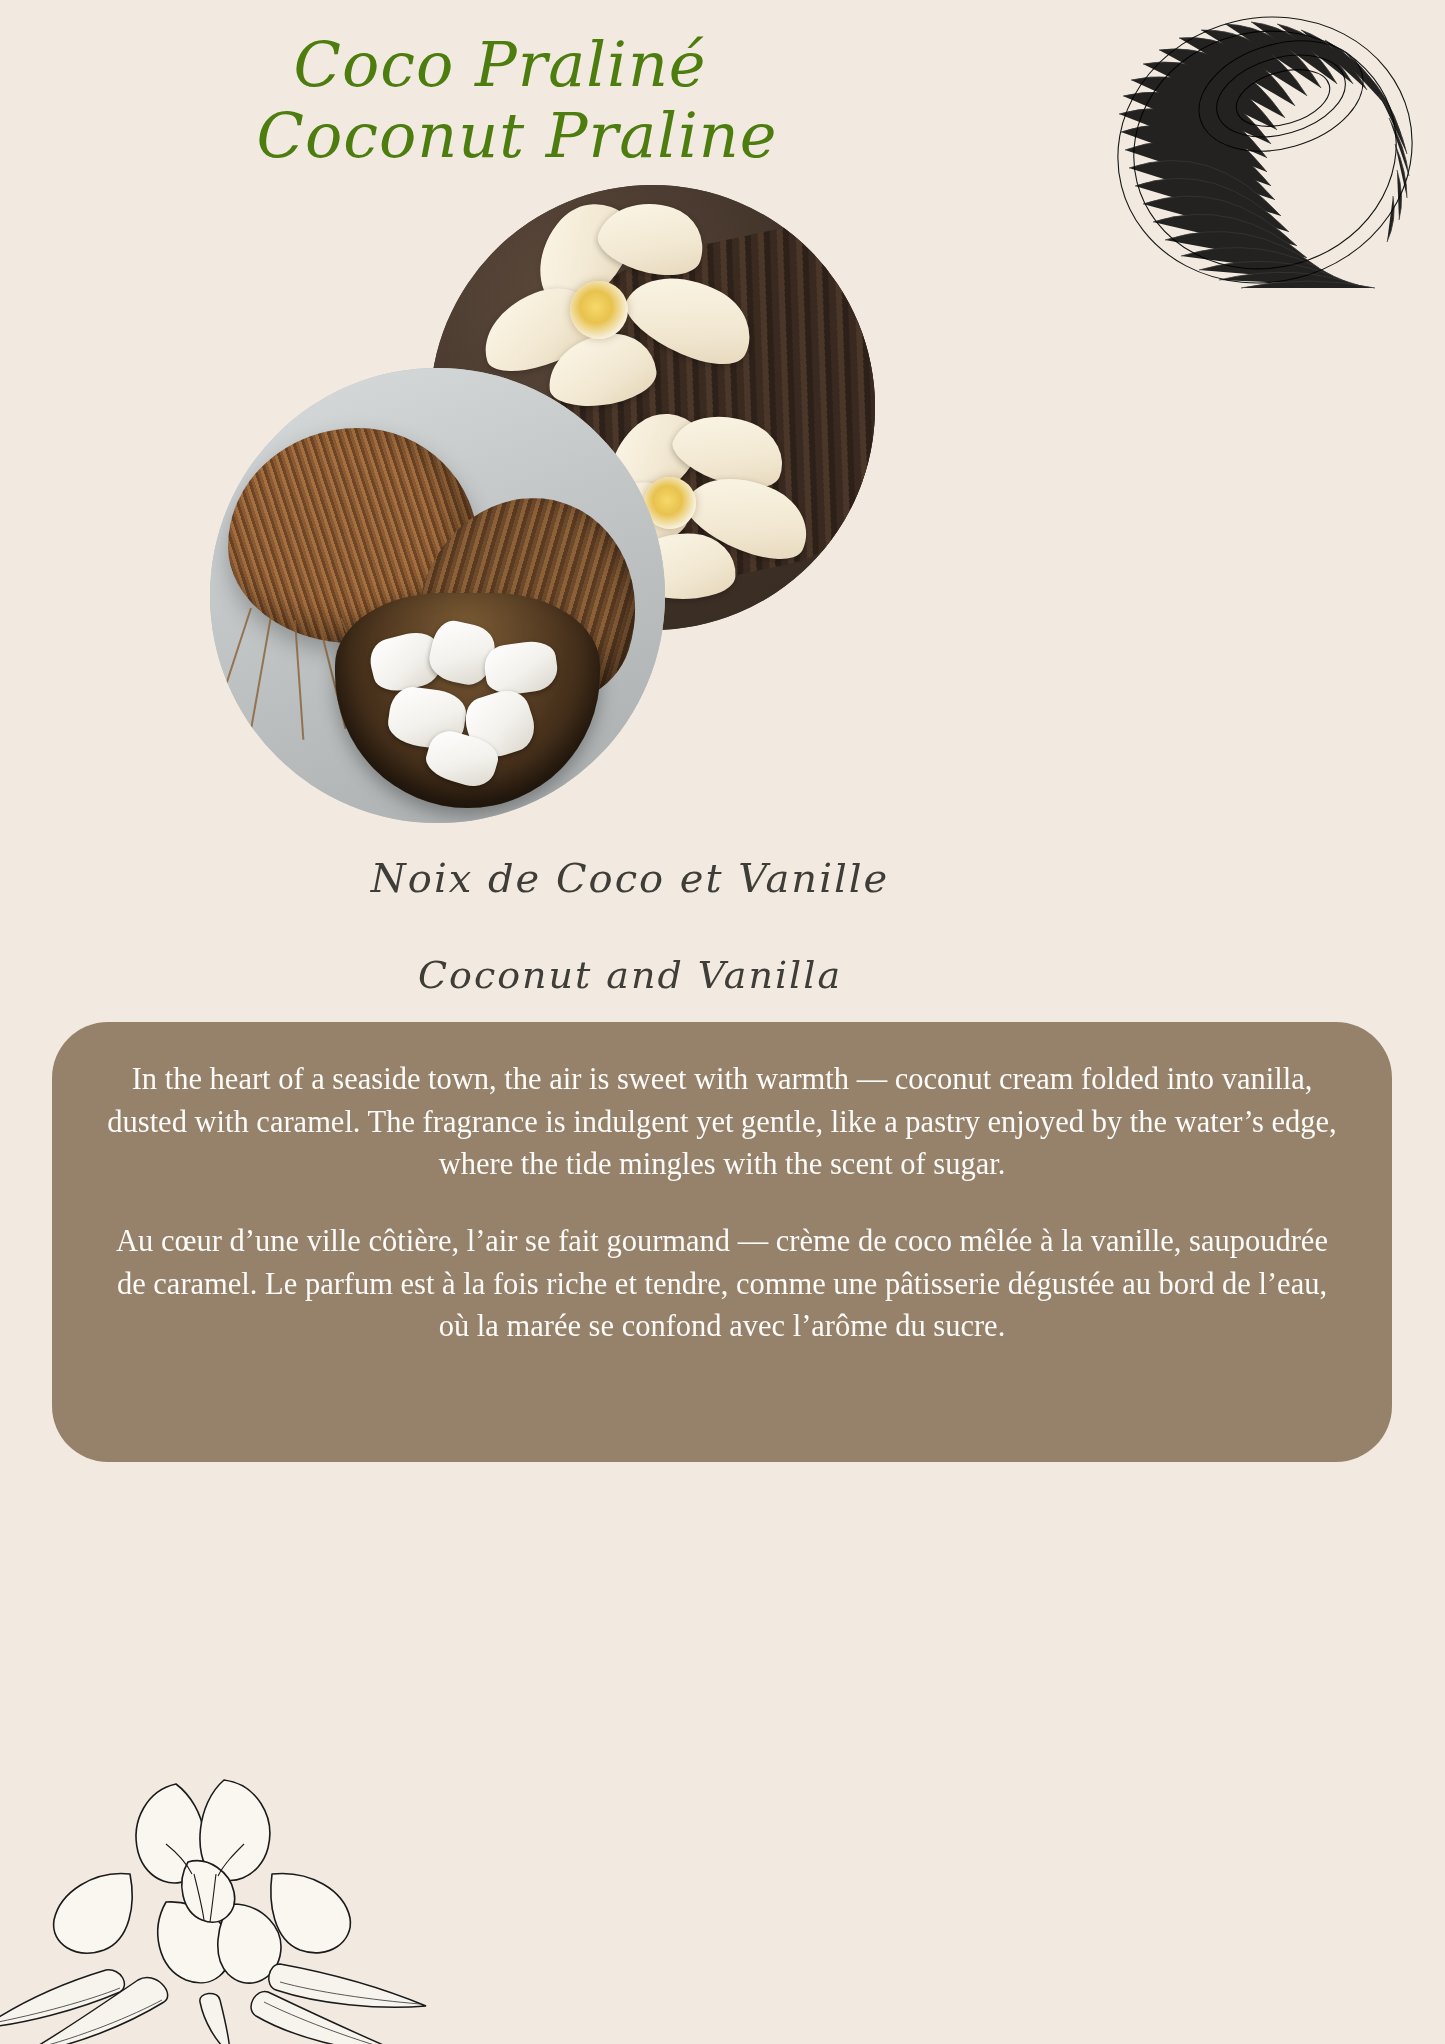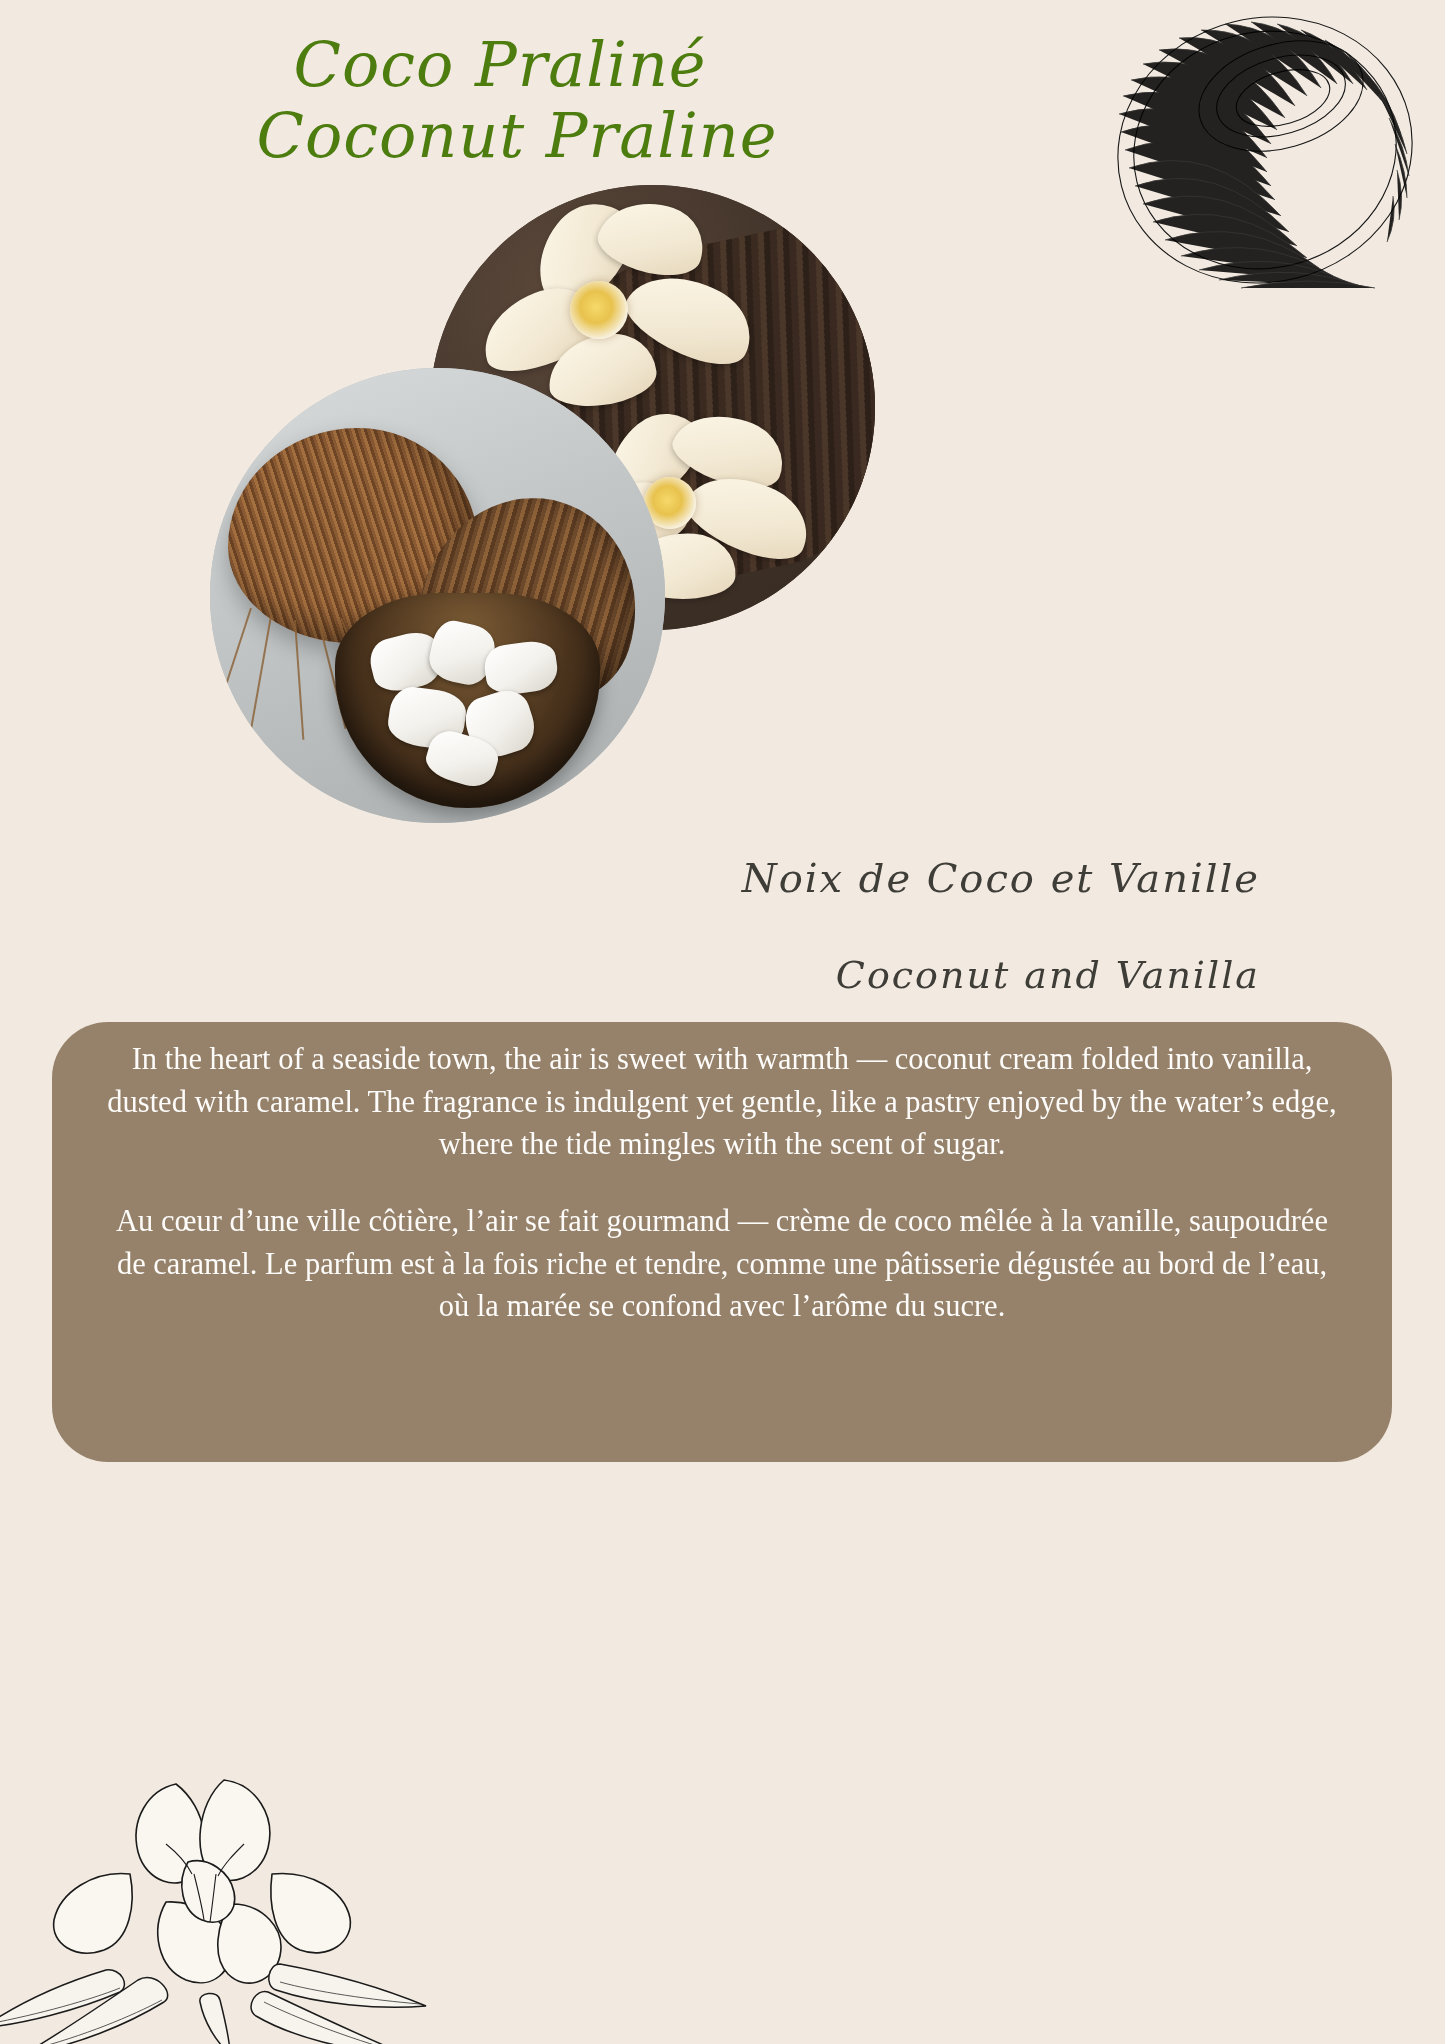--- a/index.html
+++ b/index.html
@@ -177,21 +177,21 @@
     transform-origin: top center;
     opacity: .8;
   }
 
   
   .subtitle-block {
     position: absolute;
     top: 855px;
     left: 0;
     width: 1260px;
-    text-align: right;
+    text-align: center;
   }
   .sub-fr, .sub-en {
     font-family: "DejaVu Serif", serif;
     font-style: italic;
     color: #3f3d38;
     letter-spacing: 2px;
   }
   .sub-fr { font-size: 40px; }
   .sub-en { font-size: 38px; margin-top: 52px; }
 
@@ -199,21 +199,21 @@
   .desc-card {
     position: absolute;
     left: 52px;
     top: 1022px;
     width: 1340px;
     height: 440px;
     background: #96826a;
     border-radius: 56px;
     color: #ffffff;
     box-sizing: border-box;
-    padding: 16px 46px 30px 46px;
+    padding: 36px 46px 30px 46px;
   }
   .desc-p {
     font-family: "Liberation Serif", serif;
     font-size: 30.5px;
     line-height: 1.40;
     text-align: center;
     margin: 0;
     color: #fdfcfa;
   }
   .desc-p + .desc-p { margin-top: 34px; }

